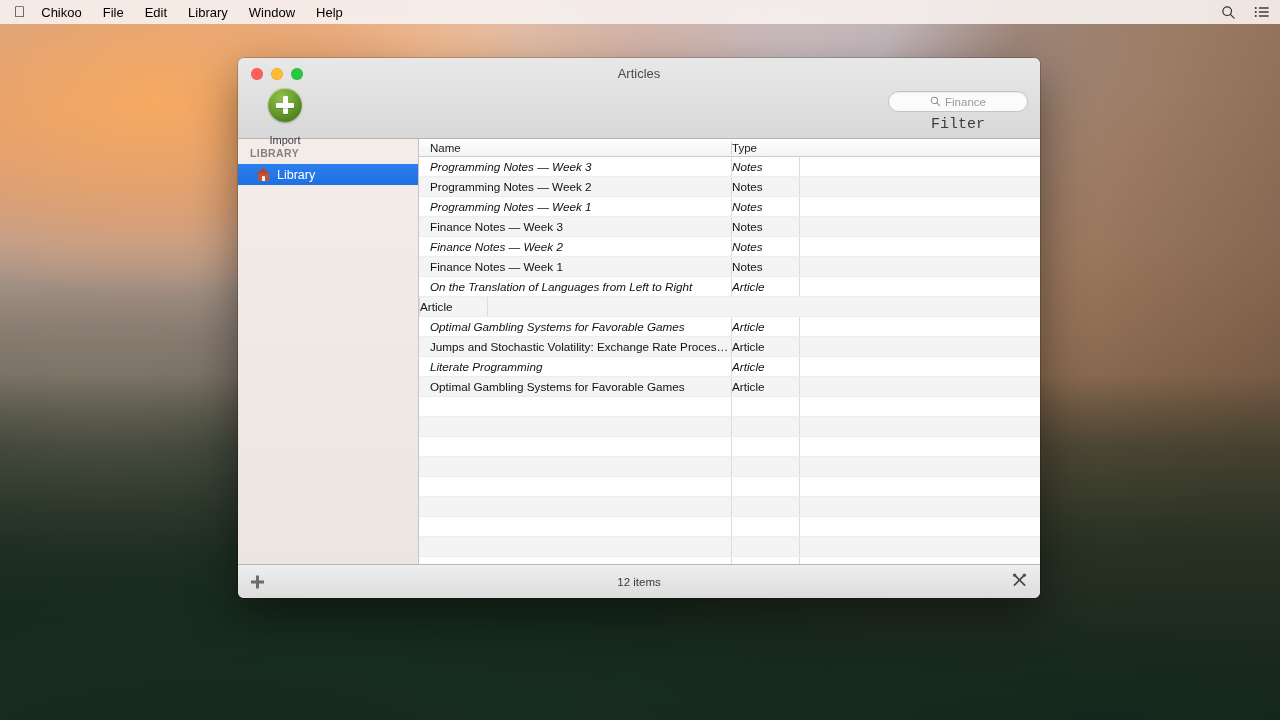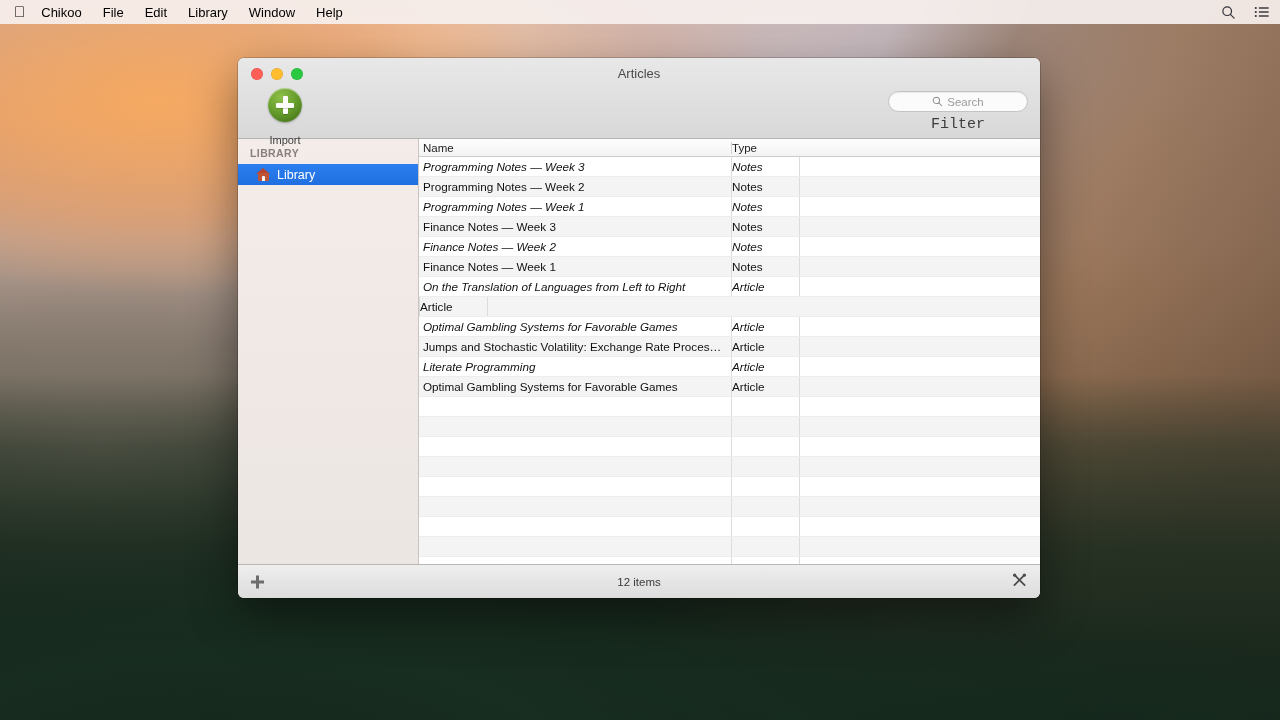--- a/index.html
+++ b/index.html
@@ -155,21 +155,21 @@
   }
 
   
   #table-wrap { flex: 1; background: #fff; position: relative; overflow: hidden; }
   #table-head {
     display: flex; height: 17px; align-items: center;
     background: linear-gradient(to bottom, #fefefe 0%, #f3f3f3 100%);
     border-bottom: 1px solid #ccc;
     font-size: 11.5px; color: #1c1c1c;
   }
-  .col-name { width: 312px; box-sizing: border-box; padding-left: 4px; }
+  .col-name { width: 312px; box-sizing: border-box; padding-left: 11px; }
   .col-type { width: 68px; box-sizing: border-box; border-left: 1px solid #d4d4d4; }
   .col-extra { flex: 1; box-sizing: border-box; padding-left: 4px; border-left: 1px solid #d4d4d4; }
   #table-body { position: relative; }
   .trow {
     display: flex; height: 19px; align-items: center;
     font-size: 11.7px; color: #111;
     border-bottom: 1px solid #ededed;
   }
   .trow.odd { background: #ffffff; font-style: italic; }
   .trow.even { background: #f4f4f4; }
@@ -246,21 +246,21 @@
         <div class="plus-circle"></div>
         <div id="import-label">Import</div>
       </div>
 
       <div id="filter-group">
         <div id="search-field">
           <svg width="11" height="11" viewBox="0 0 14 14">
             <circle cx="5.6" cy="5.6" r="4" fill="none" stroke="#8f8f8f" stroke-width="1.3"></circle>
             <line x1="8.7" y1="8.7" x2="12.4" y2="12.4" stroke="#8f8f8f" stroke-width="1.3" stroke-linecap="round"></line>
           </svg>
-          <span id="search-placeholder">Search</span>
+          <span id="search-placeholder">Finance</span>
         </div>
         <div id="filter-label">Filter</div>
       </div>
     </div>
 
     <div id="content">
 
       <div id="sidebar">
         <div id="sidebar-header">LIBRARY</div>
         <div class="sidebar-row selected">

